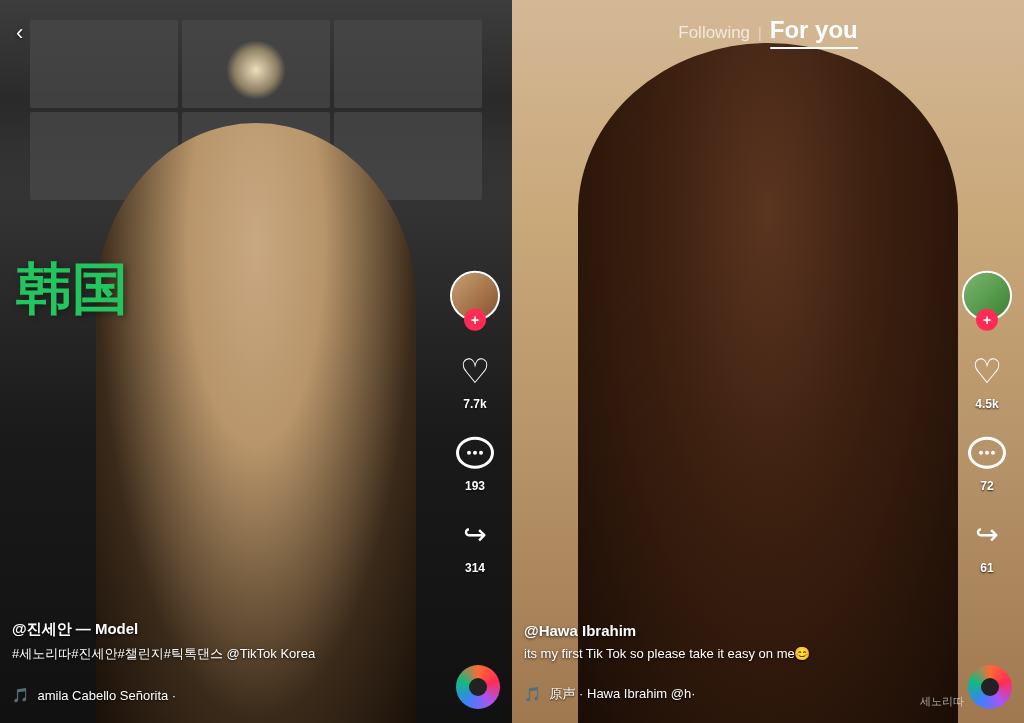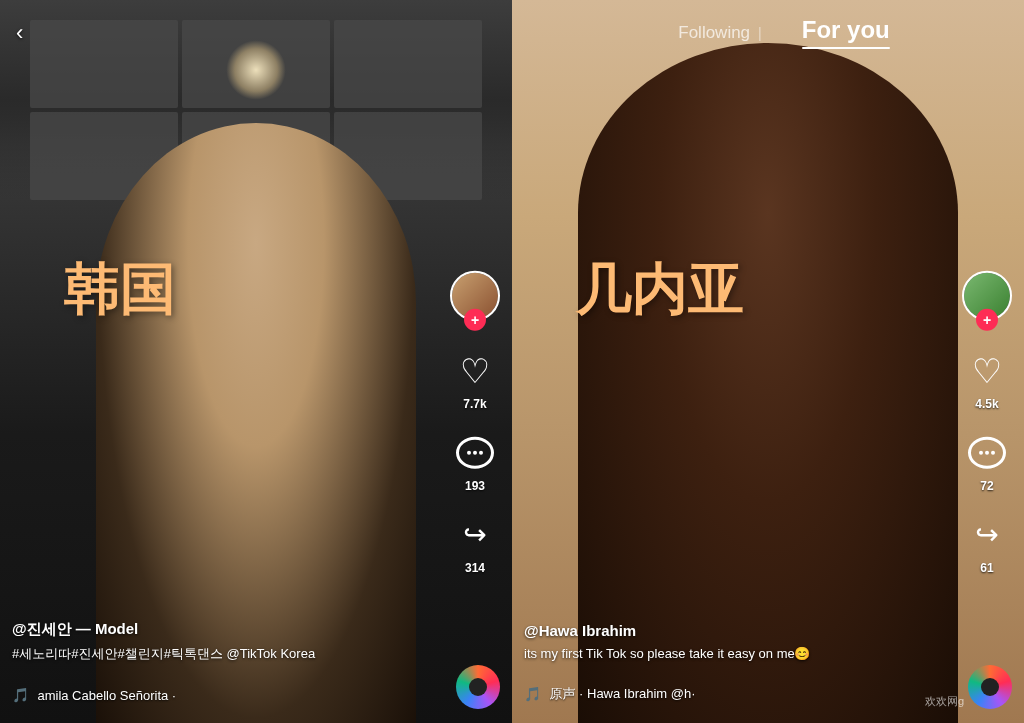--- a/index.html
+++ b/index.html
@@ -85,21 +85,20 @@
       padding: 16px 0 12px;
       z-index: 10;
       gap: 8px;
     }
 
     .nav-item {
       color: rgba(255,255,255,0.7);
       font-size: 17px;
       font-weight: 400;
       cursor: pointer;
-      margin-left: 32px;
     }
 
     .nav-item.active {
       color: #fff;
       font-weight: 700;
       font-size: 24px;
     }
 
     .nav-divider {
       color: rgba(255,255,255,0.5);
@@ -229,25 +228,24 @@
     }
 
     
     .country-text {
       position: absolute;
       left: 16px;
       top: 40%;
       transform: translateY(-50%);
       font-size: 56px;
       font-weight: 900;
-      color: #fdba74;
+      color: #22c55e;
       text-shadow: 2px 2px 6px rgba(0,0,0,0.4);
       z-index: 10;
       line-height: 1.1;
-      margin-left: 48px;
     }
 
     
     .bottom-info {
       position: absolute;
       bottom: 60px;
       left: 12px;
       right: 52px;
       z-index: 10;
       color: white;
@@ -460,21 +458,20 @@
   <div class="right-bg"></div>
 
   <div class="person-right"></div>
 
   <div class="top-nav">
     <span class="nav-item">Following</span>
     <span class="nav-divider">|</span>
     <span class="nav-item active">For you</span>
   </div>
 
-  <div class="country-text">几内亚</div>
 
   <div class="side-actions">
 
     <div class="avatar-wrap">
       <div class="avatar-circle">
         <div class="avatar-circle-img avatar-circle-right"></div>
       </div>
       <div class="follow-btn">+</div>
     </div>
 
@@ -514,14 +511,14 @@
 
   <div class="music-info">
     <span class="music-note">🎵</span>
     <span class="music-text">原声 · Hawa Ibrahim  @h·</span>
   </div>
 
   <div class="music-disc">
     <div class="music-disc-center"></div>
   </div>
 
-  <div class="watermark">欢欢网g</div>
+  <div class="watermark">세노리따</div>
 </div>
 
 </body></html>

